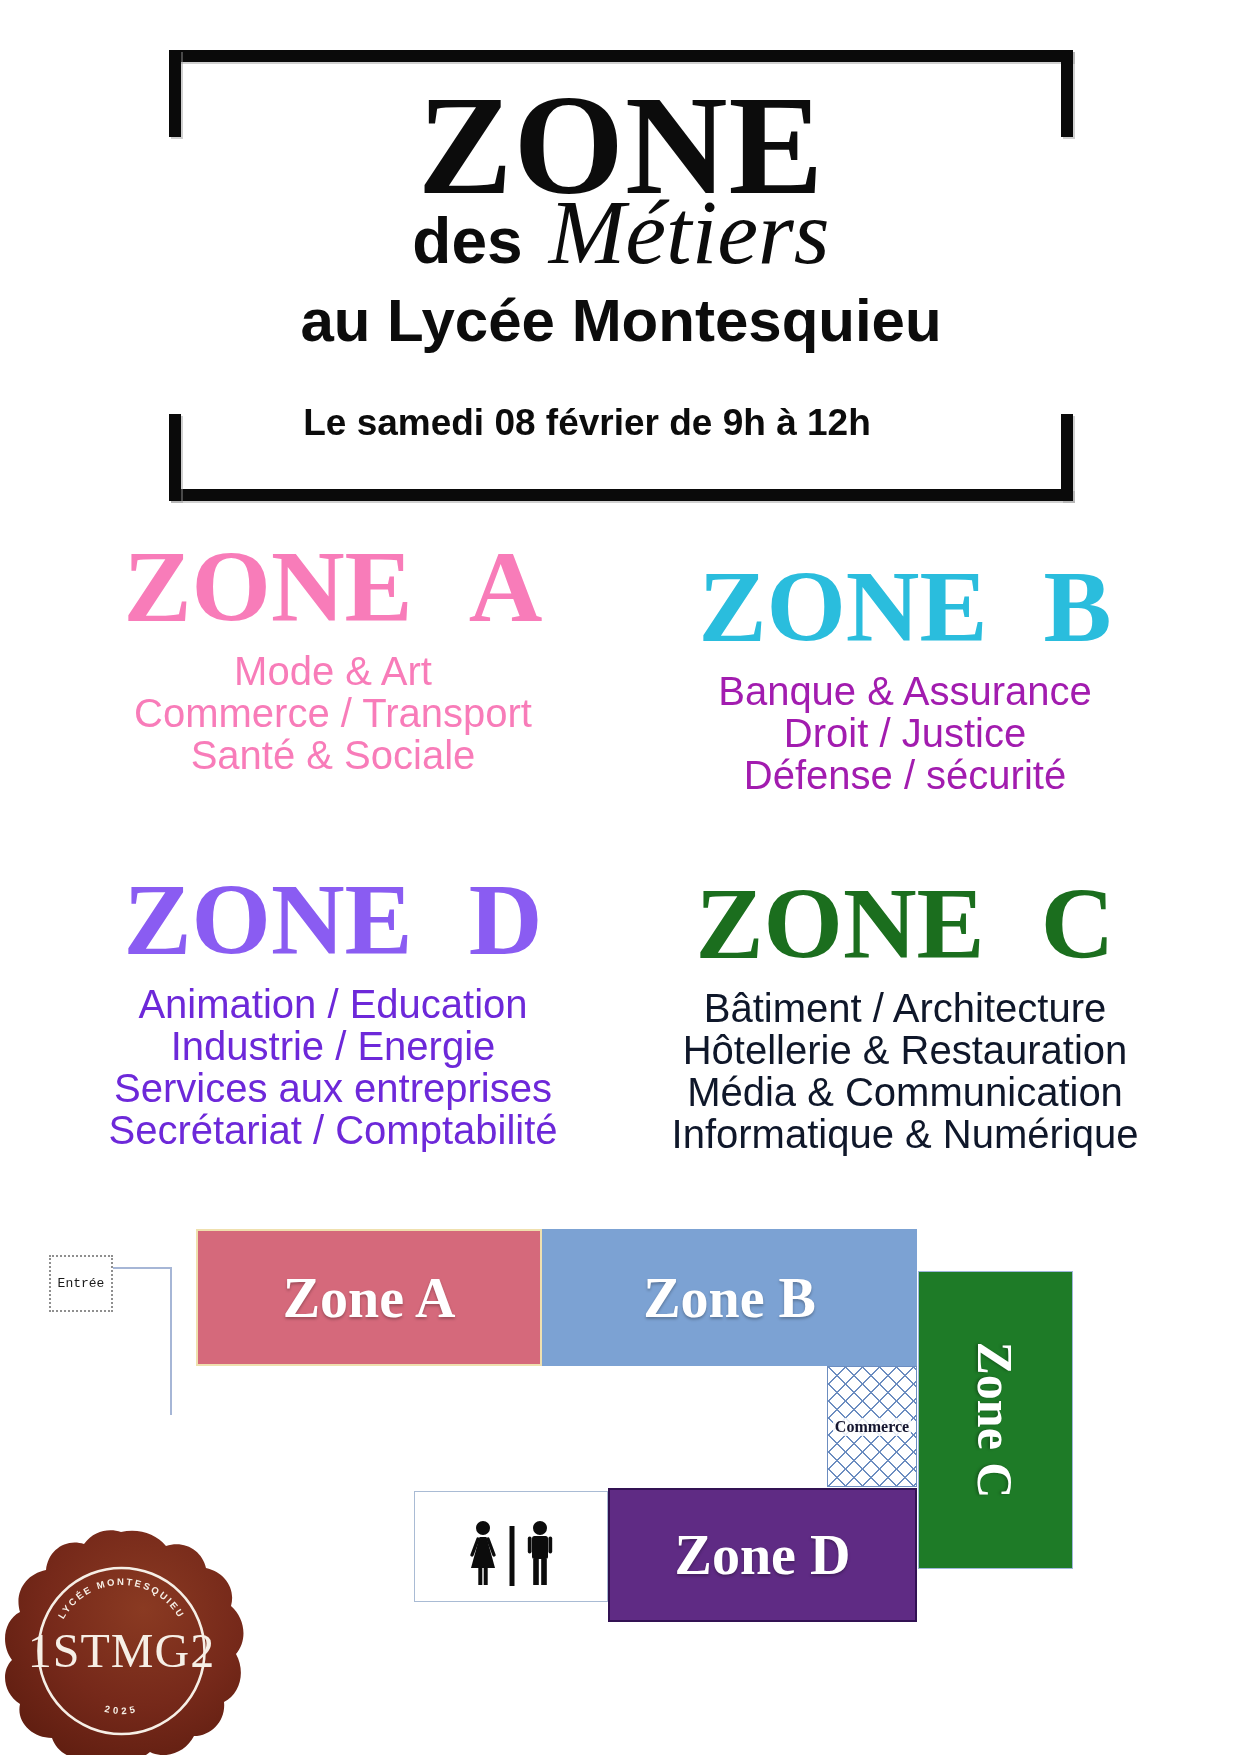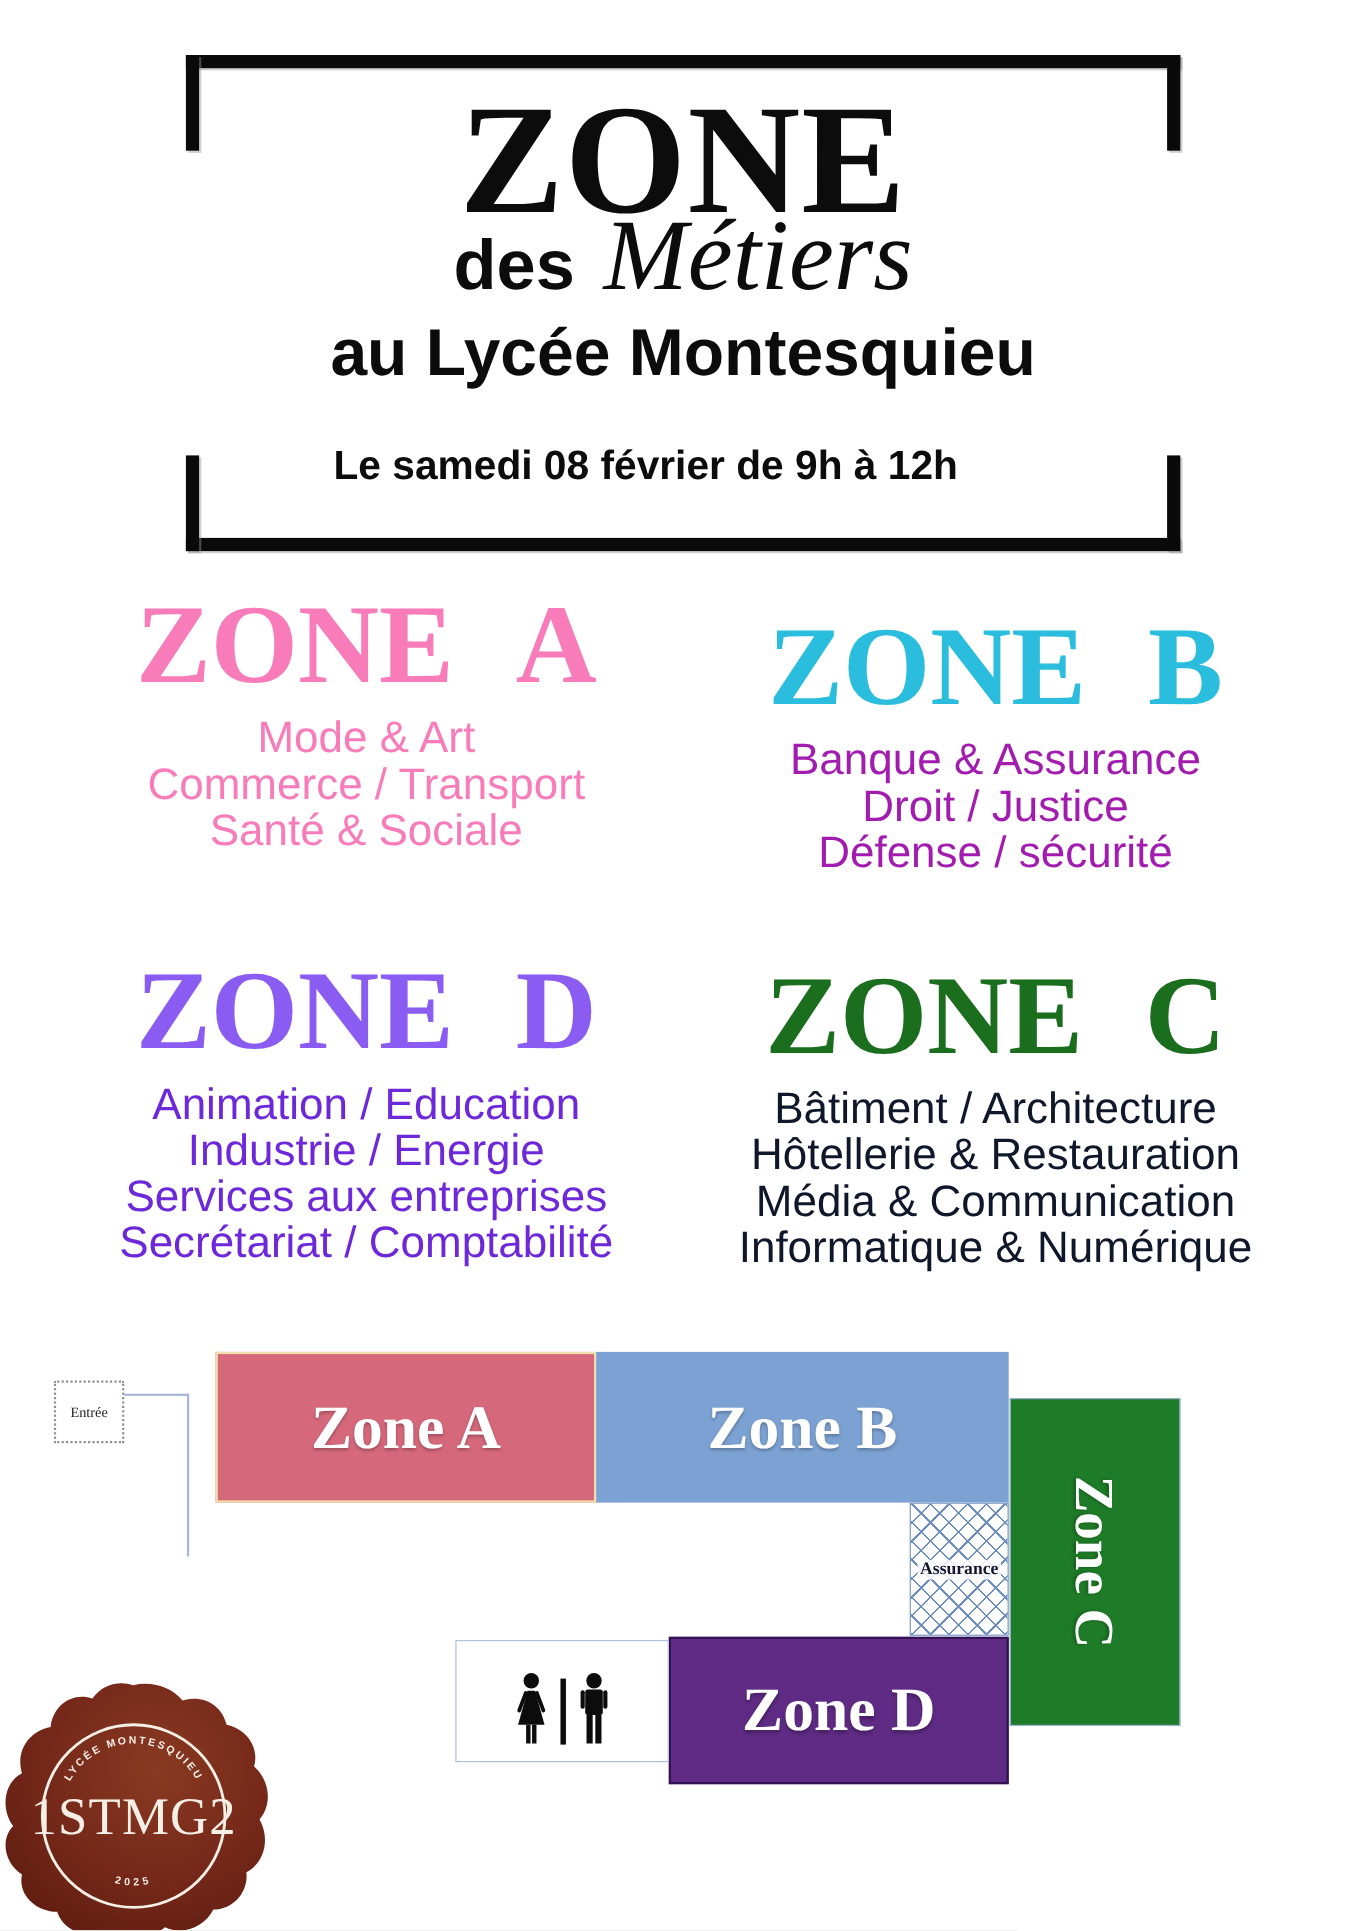--- a/index.html
+++ b/index.html
@@ -55,21 +55,21 @@
   .stairs{left:827px;top:1366px;width:90px;height:121px;box-sizing:border-box;
     border:1px solid #6c8dc0;background-color:#fff;
     background-image:
       repeating-linear-gradient(45deg,#6c8dc0 0,#6c8dc0 1.4px,transparent 1.4px,transparent 12px),
       repeating-linear-gradient(135deg,#6c8dc0 0,#6c8dc0 1.4px,transparent 1.4px,transparent 12px);
     display:flex;align-items:center;justify-content:center;}
   .stairs-label{font-family:"Liberation Serif",serif;font-weight:700;font-size:16px;
     color:#15152e;background:rgba(255,255,255,.85);padding:0 2px;}
   .entree{left:49px;top:1255px;width:64px;height:57px;border:2px dotted #8f8f8f;
     box-sizing:border-box;display:flex;align-items:center;justify-content:center;
-    font-family:Liberation Serif, serif;font-size:13px;color:#1a1a1a;background:#fff;}
+    font-family:Liberation Mono, monospace;font-size:13px;color:#1a1a1a;background:#fff;}
   .conn{position:absolute;background:#a6b6d6;}
   .conn-h{left:113px;top:1267px;width:58px;height:2px;}
   .conn-v{left:170px;top:1267px;width:2px;height:148px;}
   .toilets{left:414px;top:1491px;width:194px;height:111px;border:1px solid #a9bbd4;
     box-sizing:border-box;background:#fff;display:flex;align-items:flex-end;
     justify-content:center;gap:9px;padding-bottom:9px;}
   .toilets svg{display:block;}
 
   
   .badge{left:0px;top:1520px;}
@@ -145,21 +145,21 @@
   <div class="room room-a" style="background-color: rgb(213, 105, 123);">
     <span class="rlabel">Zone A</span>
   </div>
   <div class="room room-b" style="background-color: rgb(124, 162, 211);">
     <span class="rlabel">Zone B</span>
   </div>
   <div class="room room-c" style="background-color: rgb(30, 123, 39);">
     <span class="rlabel">Zone C</span>
   </div>
   <div class="abs stairs">
-    <span class="stairs-label">Assurance</span>
+    <span class="stairs-label">Commerce</span>
   </div>
   <div class="room room-d" style="background-color: rgb(95, 43, 132);">
     <span class="rlabel">Zone D</span>
   </div>
 
   <div class="abs toilets">
     <svg width="32" height="72" viewBox="0 0 32 72">
       <circle cx="16" cy="8" r="7" fill="#0c0c0c"></circle>
       <polygon points="12.5,17 19.5,17 28,48 4,48" fill="#0c0c0c"></polygon>
       <rect x="11.3" y="48" width="4" height="17" fill="#0c0c0c"></rect>

